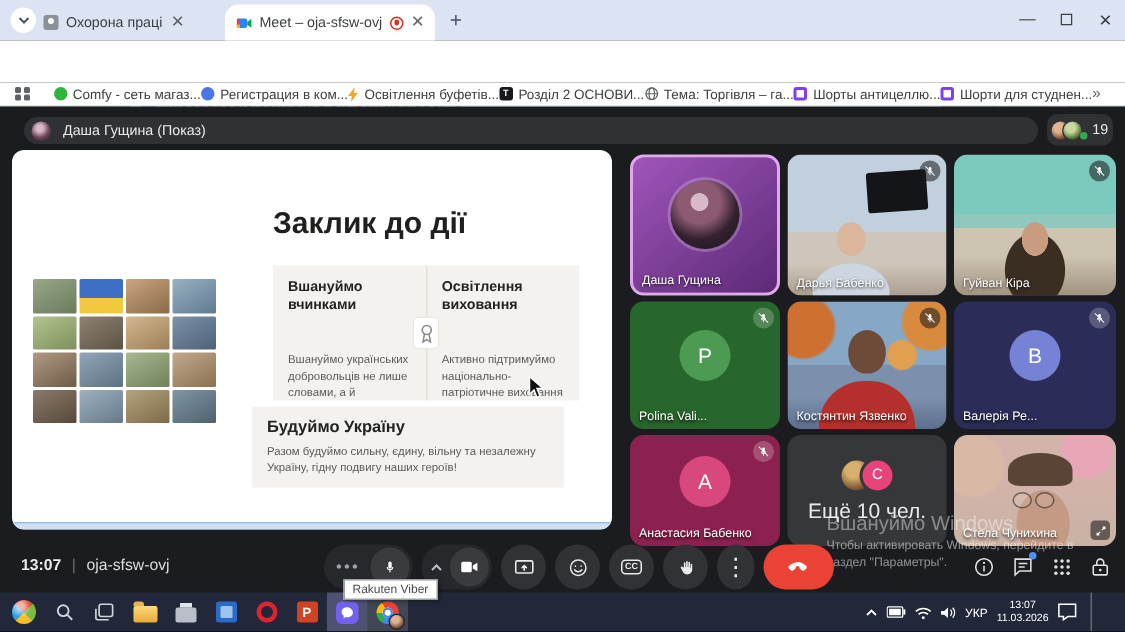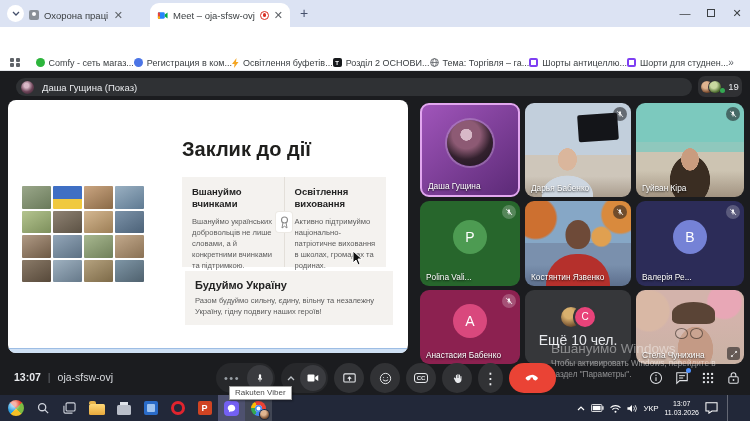--- a/index.html
+++ b/index.html
@@ -59,24 +59,24 @@
 .c3{background:linear-gradient(150deg,#caa581,#8a6a47)} .c4{background:linear-gradient(150deg,#9ab0c2,#5f7a92)}
 .c5{background:linear-gradient(150deg,#b4c48f,#7d8f5c)} .c6{background:linear-gradient(150deg,#8f8273,#5c5244)}
 .c7{background:linear-gradient(150deg,#d4b791,#9c7e56)} .c8{background:linear-gradient(150deg,#7c92a8,#4c6278)}
 .c9{background:linear-gradient(150deg,#b09a85,#6e5a46)} .c10{background:linear-gradient(150deg,#93a6b8,#5d7184)}
 .c11{background:linear-gradient(150deg,#a8b890,#70805a)} .c12{background:linear-gradient(150deg,#c2a98c,#8a7154)}
 .c13{background:linear-gradient(150deg,#8a7a68,#57493a)} .c14{background:linear-gradient(150deg,#9fb1c0,#66798a)}
 .c15{background:linear-gradient(150deg,#b5a27f,#7d6a48)} .c16{background:linear-gradient(150deg,#7f96a6,#4f616e)}
 .cards{position:absolute;left:174px;top:77px;width:204px;height:90px;background:#f4f2ef;display:flex}
 .card{flex:1;padding:9px 10px 6px;position:relative}
 .card:first-child{border-right:1px solid #e3dfd9}
-.card-h{font-size:9.5px;font-weight:700;color:#232323;line-height:1.3;margin-bottom:5px;width:80px}
+.card-h{font-size:9.5px;font-weight:700;color:#232323;line-height:1.3;margin-bottom:23px;width:80px}
 .card-p{font-size:7.6px;color:#5b5b5b;line-height:1.45}
 .medal{position:absolute;left:268px;top:112px;width:16px;height:20px;background:#fff;border-radius:3px;box-shadow:0 0 0 1px #ece9e4;display:flex;align-items:center;justify-content:center;color:#8a8a8a}
-.card3{position:absolute;left:177px;top:171px;width:208px;height:54px;background:#f4f2ef;padding:8px 10px}
+.card3{position:absolute;left:160px;top:171px;width:208px;height:54px;background:#f4f2ef;padding:8px 10px}
 .card3-h{font-size:11px;font-weight:700;color:#232323;margin-bottom:4px}
 .stage-strip{position:absolute;left:0;right:0;bottom:0;height:5px;background:#cfe0f4;border-top:1px solid #9dbde4}
 
 .pgrid{position:absolute;left:420px;top:32px;display:grid;grid-template-columns:100px 106px 108px;grid-template-rows:94px 85px 74px;column-gap:5px;row-gap:4px}
 .tile{position:relative;border-radius:9px;overflow:hidden;background:#3c4043}
 .pname{position:absolute;left:6px;bottom:4px;font-size:8.3px;color:#fff;text-shadow:0 1px 2px rgba(0,0,0,.85);white-space:nowrap}
 .micoff{position:absolute;top:4px;right:4px;width:14px;height:14px;border-radius:50%;background:rgba(25,26,29,.55);display:flex;align-items:center;justify-content:center;color:#fff}
 .micoff.lt{background:rgba(255,255,255,.22)}
 .t1{background:linear-gradient(140deg,#a055ba,#5c2a77);border:2px solid #e2a7ef}
 .pav{position:absolute;left:50%;top:42%;transform:translate(-50%,-50%);width:46px;height:46px;border-radius:50%;background:radial-gradient(circle at 42% 32%,#d8b9c8 0 14%,#8d5a74 15% 34%,#33212e 60%,#1d131f 100%);box-shadow:0 0 0 2px rgba(255,255,255,.22)}

